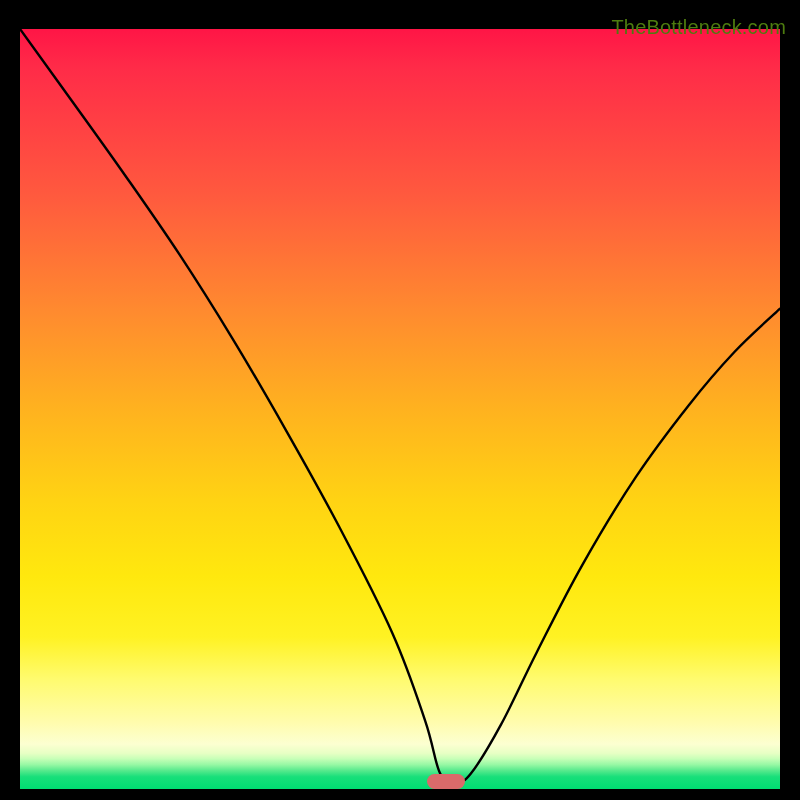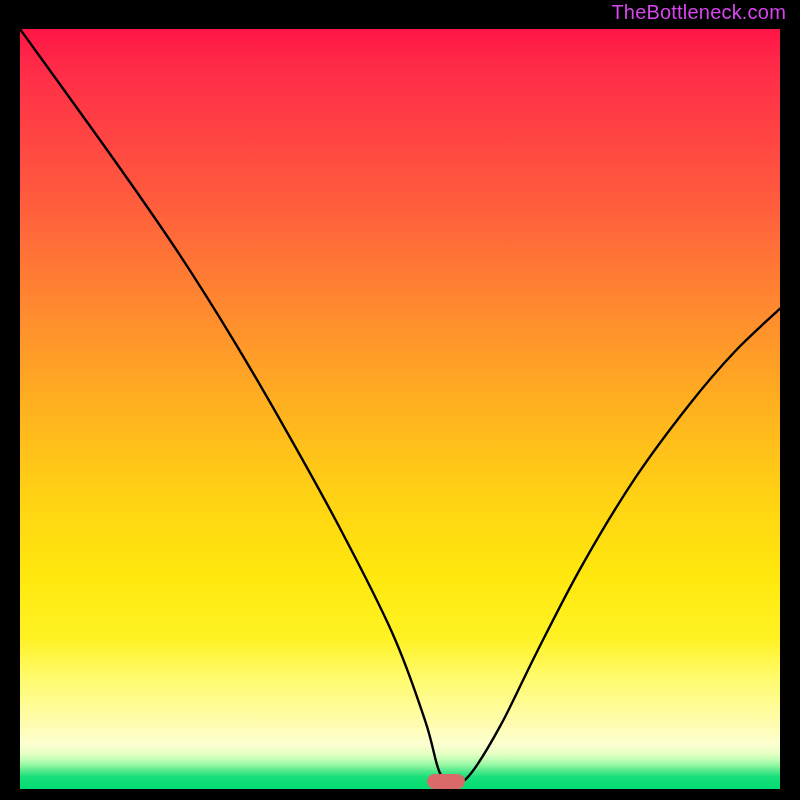--- a/index.html
+++ b/index.html
@@ -12,23 +12,23 @@
     font-family: Arial, Helvetica, sans-serif;
   }
   .frame {
     position: relative;
     width: 800px;
     height: 800px;
     background: #000;
   }
   .watermark {
     position: absolute;
-    top: 1px;
+    top: 16px;
     right: 14px;
-    color: #d946ef;
+    color: #4d7c0f;
     font-size: 20px;
     font-weight: 500;
     letter-spacing: 0.2px;
     z-index: 10;
   }
   .plot {
     position: absolute;
     left: 20px;
     top: 29px;
     width: 760px;

